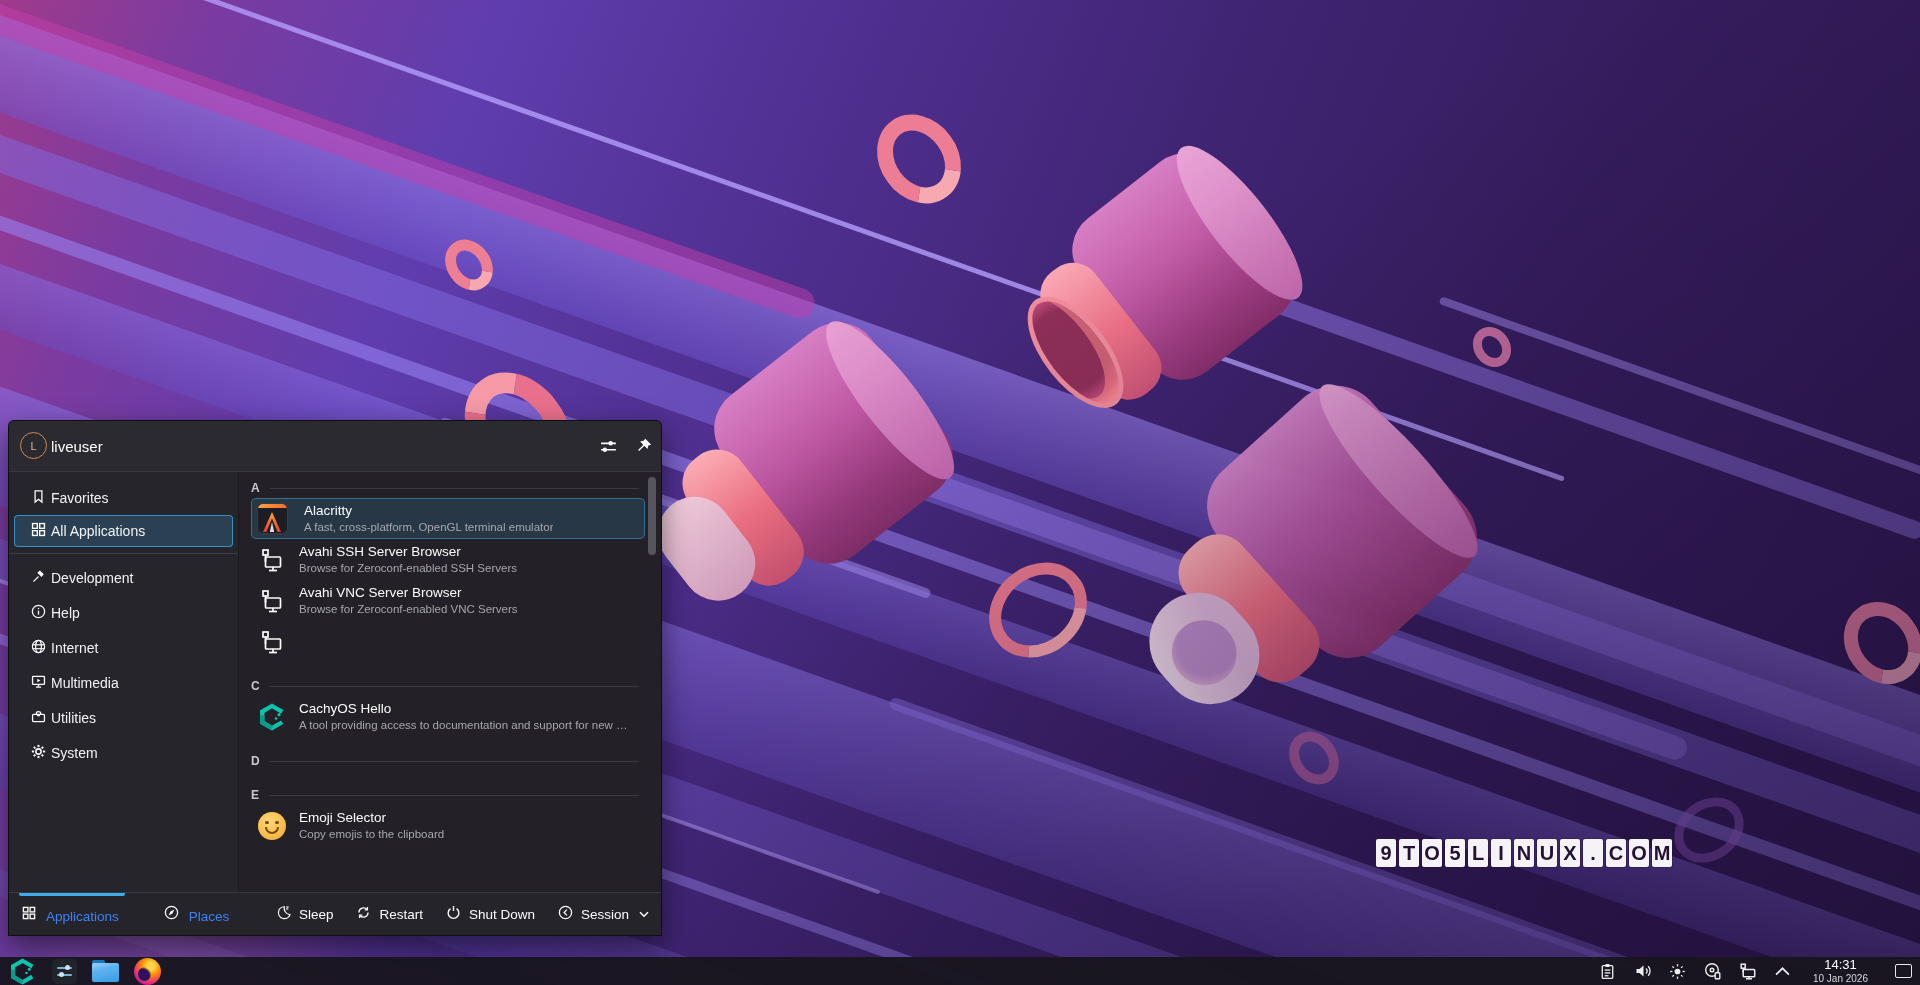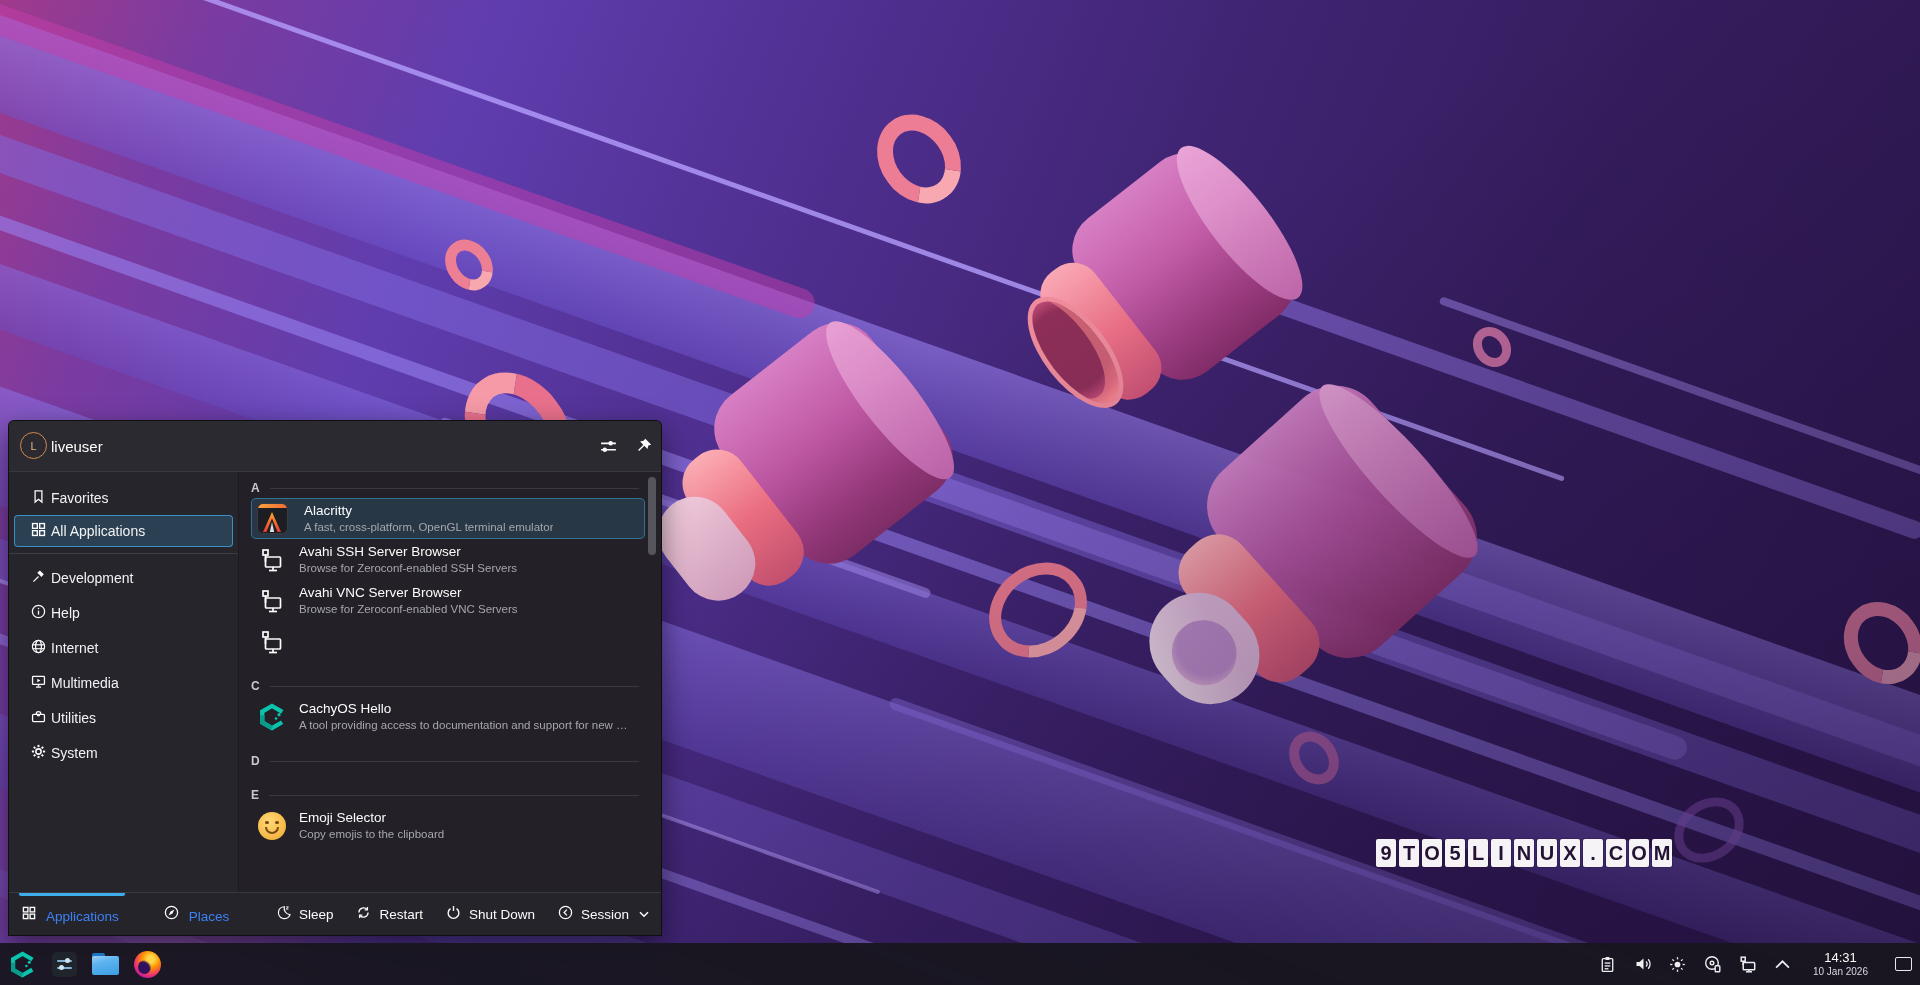--- a/index.html
+++ b/index.html
@@ -143,21 +143,21 @@
   .ico-folder .back{position:absolute;left:0;top:0;width:13px;height:6px;background:#1c76c4;border-radius:2px 2px 0 0;}
   .ico-folder .front{position:absolute;left:0;top:3px;width:30px;height:21px;border-radius:2px;
     background:linear-gradient(165deg,#9ed1f7 0%,#5cb3ef 35%,#3d9be4 100%);}
   .ico-emoji{width:28px;height:28px;border-radius:50%;background:radial-gradient(circle at 40% 35%,#ffd977,#f5b743 70%,#e89f2e);position:relative;}
   .ico-emoji i{position:absolute;top:9px;width:3.6px;height:3.6px;border-radius:50%;background:#7a4a16;}
   .ico-emoji i.l{left:7px;} .ico-emoji i.r{right:7px;}
   .ico-emoji u{position:absolute;left:7px;right:7px;bottom:6px;height:7px;border:2.4px solid #7a4a16;border-top:none;
     border-radius:0 0 10px 10px;}
 
   
-  .taskbar{position:absolute;left:0;right:0;bottom:0;height:42px;background:rgba(24,22,31,.96);
+  .taskbar{position:absolute;left:0;right:0;bottom:0;height:28px;background:rgba(24,22,31,.96);
     display:flex;align-items:center;padding:0 8px 0 8px;}
   .tb-left{display:flex;align-items:center;gap:15px;}
   .tb-btn{display:flex;align-items:center;justify-content:center;cursor:pointer;}
   .ico-settings-tile{width:25px;height:25px;border-radius:5px;background:#20242b;position:relative;}
   .ico-settings-tile b{position:absolute;left:5px;right:5px;height:2px;border-radius:1px;background:#7fb0d6;}
   .ico-settings-tile b.t{top:8px;} .ico-settings-tile b.b{bottom:8px;}
   .ico-settings-tile s{position:absolute;width:5px;height:5px;border-radius:50%;background:#cfe4f2;}
   .ico-settings-tile s.t{top:6.5px;left:13px;} .ico-settings-tile s.b{bottom:6.5px;left:7px;}
   .ico-firefox{width:27px;height:27px;border-radius:50%;
     background:radial-gradient(circle at 62% 30%,#ffd54a 0 14%,#ff9500 34%,#f0346b 62%,#b5179e 80%,#7b2d9e 100%);

